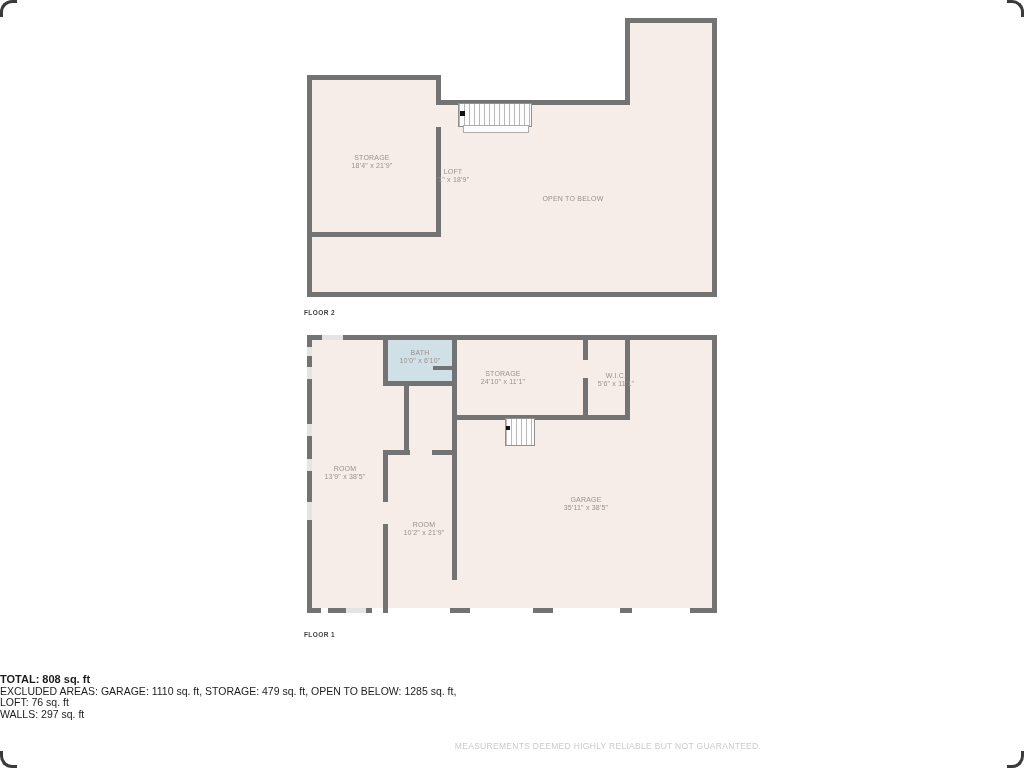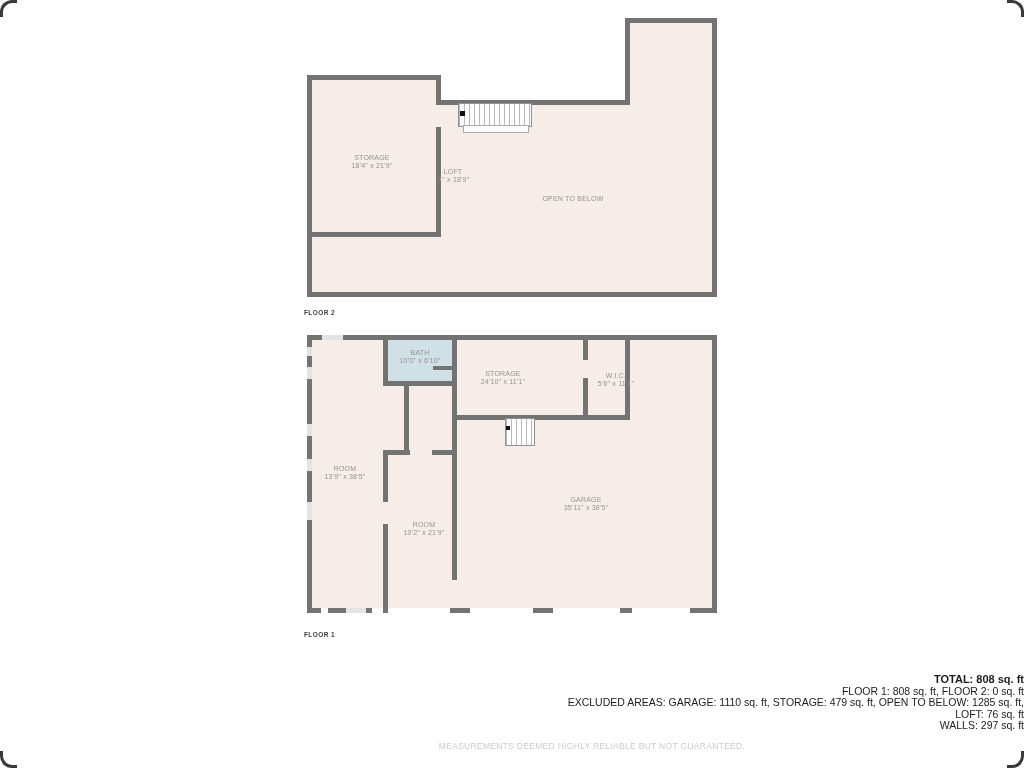--- a/index.html
+++ b/index.html
@@ -9,21 +9,21 @@
   .bathfill{position:absolute;background:#cfe0e6;}
   .w{position:absolute;background:#737373;}
   .win{position:absolute;background:#e4e4e4;}
   .room-label{position:absolute;transform:translate(-50%,-50%);text-align:center;color:#9a918d;
               font-size:7px;line-height:8px;white-space:nowrap;letter-spacing:.2px;}
   .floor-tag{position:absolute;font-size:6.5px;color:#3f3f3f;letter-spacing:.4px;font-weight:bold;}
   .stairs{position:absolute;background:#fdfdfd;border:1px solid #909090;
           background-image:repeating-linear-gradient(90deg,#b9b9b9 0,#b9b9b9 1px,transparent 1px,transparent 5px);}
   .rail{position:absolute;background:#fdfdfd;border:1px solid #ababab;}
   .dot{position:absolute;background:#111111;}
-  .summary{position:absolute;left:0;right:0;text-align:right;color:#1c1c1c;
+  .summary{position:absolute;left:0;right:0;text-align:left;color:#1c1c1c;
            font-size:10.5px;line-height:11.6px;}
   .summary .b{font-weight:bold;font-size:11px;}
   .disclaimer{position:absolute;transform:translateX(-50%);color:#cbcbcb;font-size:8.5px;
               letter-spacing:.3px;white-space:nowrap;}
   .corner{position:absolute;width:14px;height:14px;}
   .c-tl{left:0;top:0;border-top:3px solid #3a3a3a;border-left:3px solid #3a3a3a;border-top-left-radius:12px;}
   .c-tr{right:0;top:0;border-top:3px solid #3a3a3a;border-right:3px solid #3a3a3a;border-top-right-radius:12px;}
   .c-bl{left:0;bottom:0;border-bottom:3px solid #3a3a3a;border-left:3px solid #3a3a3a;border-bottom-left-radius:12px;}
   .c-br{right:0;bottom:0;border-bottom:3px solid #3a3a3a;border-right:3px solid #3a3a3a;border-bottom-right-radius:12px;}
   .layer{position:absolute;left:0;top:0;width:1024px;height:768px;}
@@ -130,23 +130,22 @@
   <div class="room-label" style="left:586px;top:504px;">
     <div>GARAGE</div>
     <div>35'11" x 38'5"</div>
   </div>
 
   <div class="floor-tag" style="left:304px;top:631px;">FLOOR 1</div>
 </div>
 
 <div class="summary" style="top:674px;">
   <div class="b">TOTAL: 808 sq. ft</div>
-  <div>FLOOR 1: 808 sq. ft, FLOOR 2: 0 sq. ft</div>
   <div>EXCLUDED AREAS: GARAGE: 1110 sq. ft, STORAGE: 479 sq. ft, OPEN TO BELOW: 1285 sq. ft,</div>
   <div>LOFT: 76 sq. ft</div>
   <div>WALLS: 297 sq. ft</div>
 </div>
-<div class="disclaimer" style="left:592px;top:741px;text-align:center;">MEASUREMENTS DEEMED HIGHLY RELIABLE BUT NOT GUARANTEED.</div>
+<div class="disclaimer" style="left:608px;top:741px;text-align:center;">MEASUREMENTS DEEMED HIGHLY RELIABLE BUT NOT GUARANTEED.</div>
 
 <div class="corner c-tl"></div>
 <div class="corner c-tr"></div>
 <div class="corner c-bl"></div>
 <div class="corner c-br"></div>
 
 </body></html>

